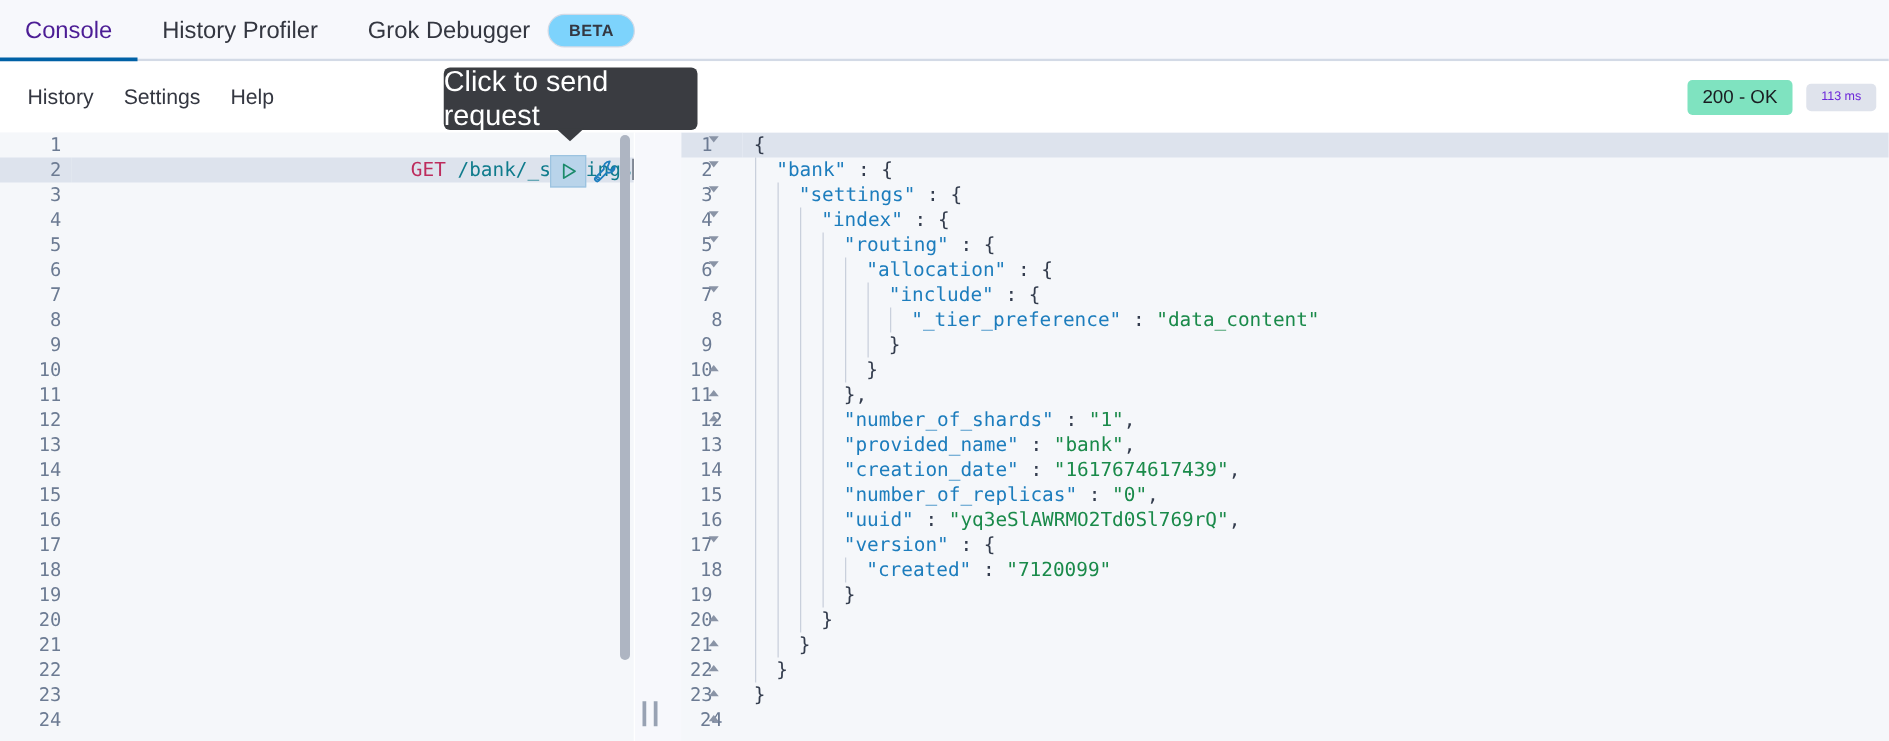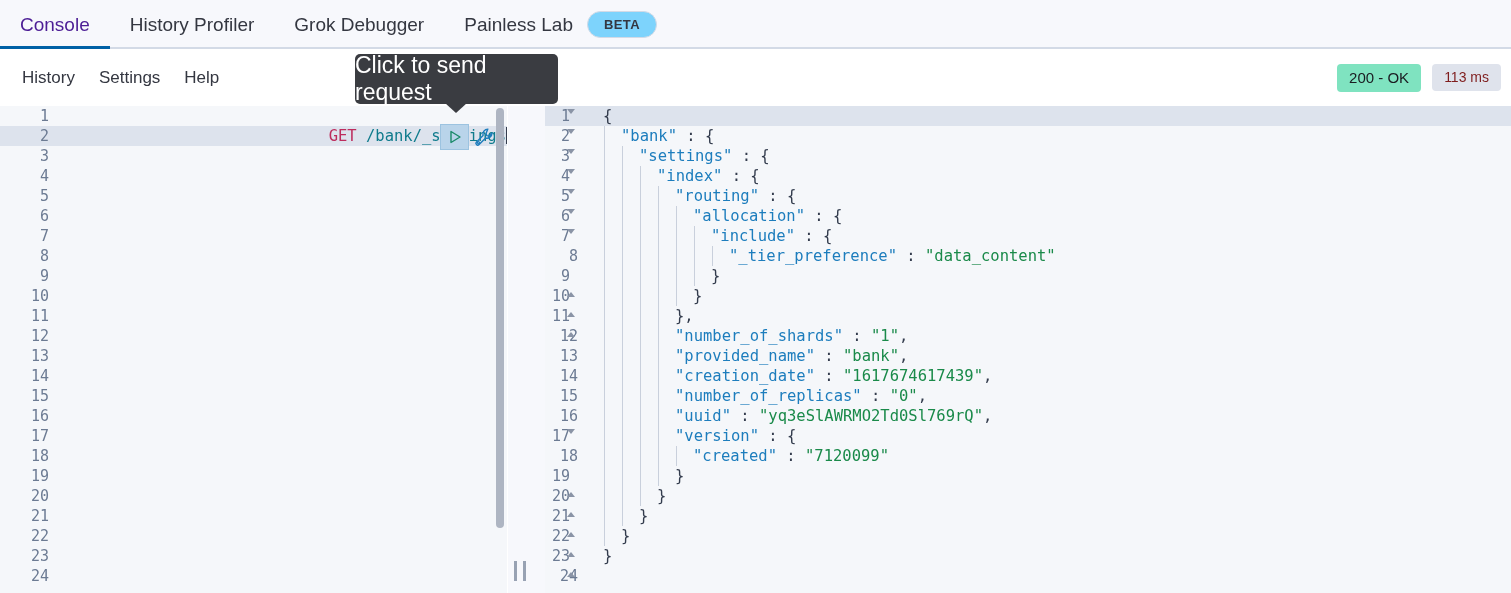--- a/index.html
+++ b/index.html
@@ -111,22 +111,22 @@
     background: #7fe3c0;
     color: #1a1c21;
     font-size: 15px;
     border-radius: 4px;
     padding: 5px 12px;
     line-height: 1.2;
     white-space: nowrap;
   }
   .time-pill {
     background: #dfe3ec;
-    color: #7f1d1d;
-    font-size: 14px;
+    color: #6d28d9;
+    font-size: 10px;
     border-radius: 4px;
     padding: 5px 12px;
     line-height: 1.2;
     white-space: nowrap;
   }
 
   
   .tooltip {
     position: absolute;
     left: 355px;
@@ -324,23 +324,20 @@
   <div class="tabbar-underline"></div>
   <div class="tabs">
     <div class="tab active">
       <span>Console</span>
     </div>
     <div class="tab">
       <span>History Profiler</span>
     </div>
     <div class="tab">
       <span>Grok Debugger</span>
-    </div>
-    <div class="tab">
-      <span>Painless Lab</span>
     </div>
     <span class="beta-badge">BETA</span>
   </div>
 </div>
 
 <div class="subbar">
   <div class="subbar-left">
     <div class="subbar-item">History</div>
     <div class="subbar-item">Settings</div>
     <div class="subbar-item">Help</div>

